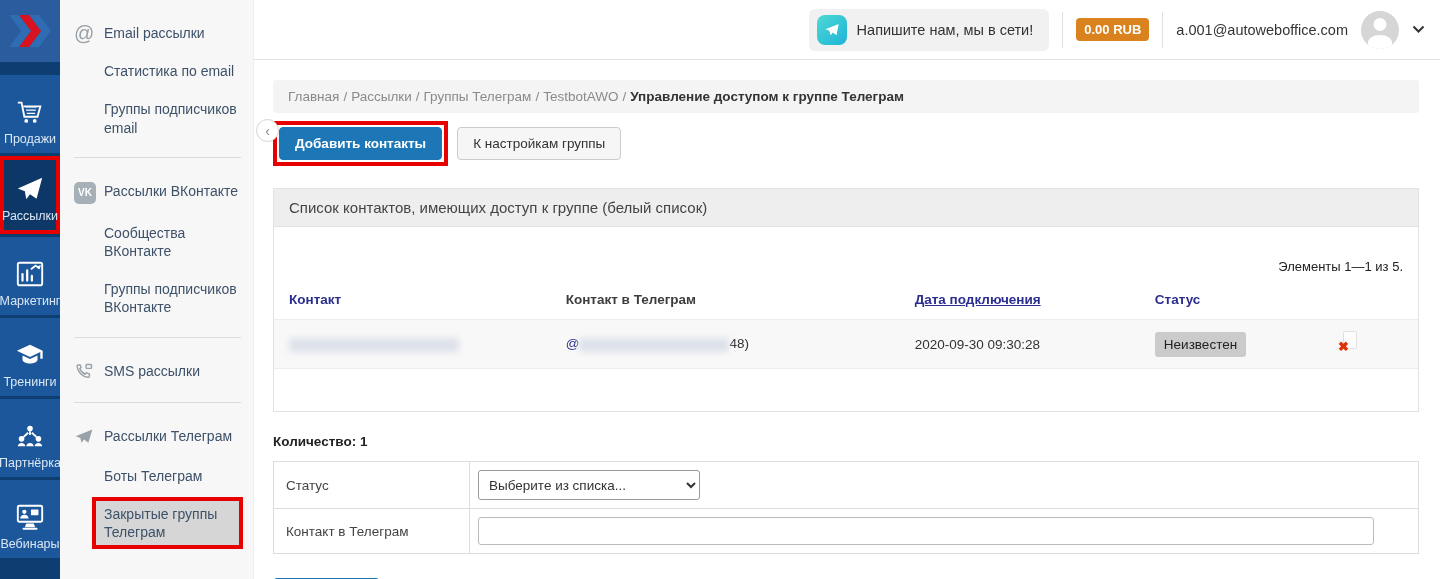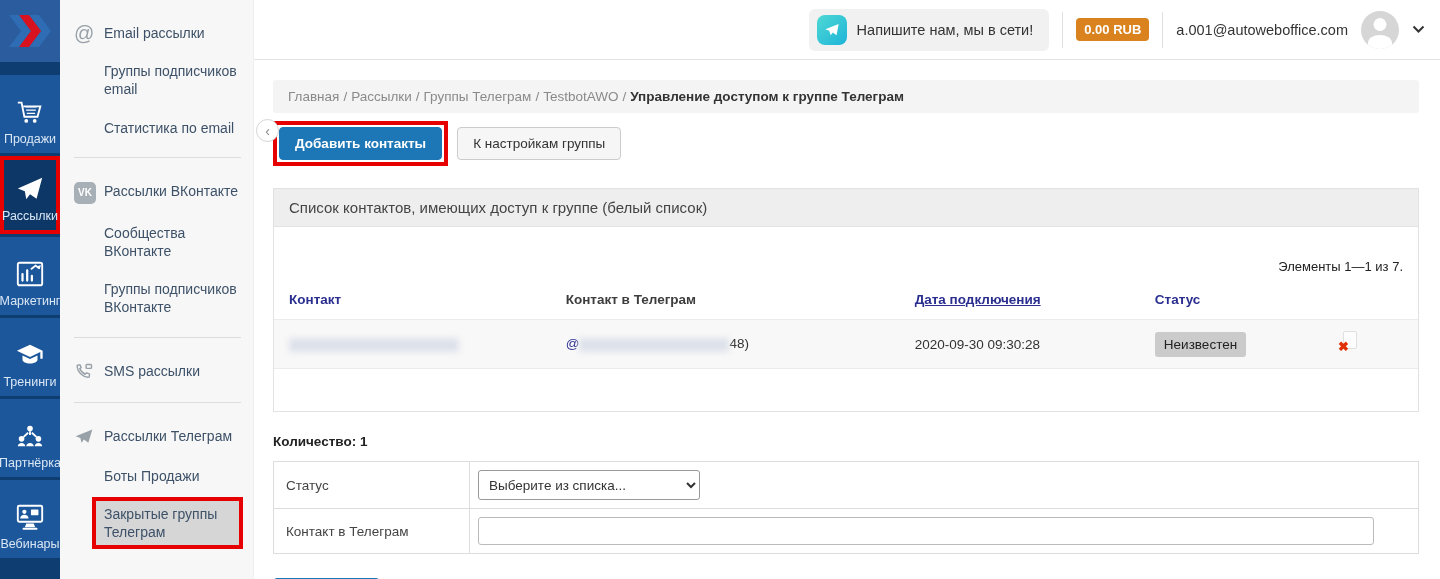--- a/index.html
+++ b/index.html
@@ -170,25 +170,25 @@
 
   <aside class="ssb">
     <div class="sm-item">
       <span class="sm-icon">
           <span class="at-glyph">@</span>
         </span>
       <span class="sm-label">Email рассылки</span>
     </div>
     <div class="sm-item">
       <span class="sm-icon"></span>
+      <span class="sm-label">Статистика по email</span>
+    </div>
+    <div class="sm-item">
+      <span class="sm-icon"></span>
       <span class="sm-label">Группы подписчиков email</span>
-    </div>
-    <div class="sm-item">
-      <span class="sm-icon"></span>
-      <span class="sm-label">Статистика по email</span>
     </div>
     <div class="sm-divider"></div>
     <div class="sm-item">
       <span class="sm-icon">
           <span class="vk">VK</span>
         </span>
       <span class="sm-label">Рассылки ВКонтакте</span>
     </div>
     <div class="sm-item">
       <span class="sm-icon"></span>
@@ -212,21 +212,21 @@
     <div class="sm-item">
       <span class="sm-icon">
         <svg width="20" height="20" viewBox="0 0 24 24" fill="#98a1a8">
             <path d="M22 3L2 11l5.6 2.2L9 19l3-4 5.2 3.8z"></path>
           </svg>
       </span>
       <span class="sm-label">Рассылки Телеграм</span>
     </div>
     <div class="sm-item">
       <span class="sm-icon"></span>
-      <span class="sm-label">Боты Продажи</span>
+      <span class="sm-label">Боты Телеграм</span>
     </div>
     <div class="sm-item">
       <span class="sm-icon"></span>
       <span class="sm-label sm-hl">Закрытые группы Телеграм</span>
     </div>
   </aside>
 
   <button class="collapse-btn">‹</button>
 
   <div class="main">
@@ -259,21 +259,21 @@
       <div class="btn-row">
         <span class="red-box">
           <button class="btn btn-primary">Добавить контакты</button>
         </span>
         <button class="btn btn-default">К настройкам группы</button>
       </div>
 
       <div class="panel">
         <div class="panel-header">Список контактов, имеющих доступ к группе (белый список)</div>
         <div class="panel-body">
-          <div class="summary">Элементы 1—1 из 7.</div>
+          <div class="summary">Элементы 1—1 из 5.</div>
           <table class="contacts">
             <thead>
               <tr>
                 <th class="col1 sortable">Контакт</th>
                 <th class="col2 plain">Контакт в Телеграм</th>
                 <th class="col3 sortable">Дата подключения</th>
                 <th class="col4 sortable">Статус</th>
                 <th class="col5"></th>
               </tr>
             </thead>

